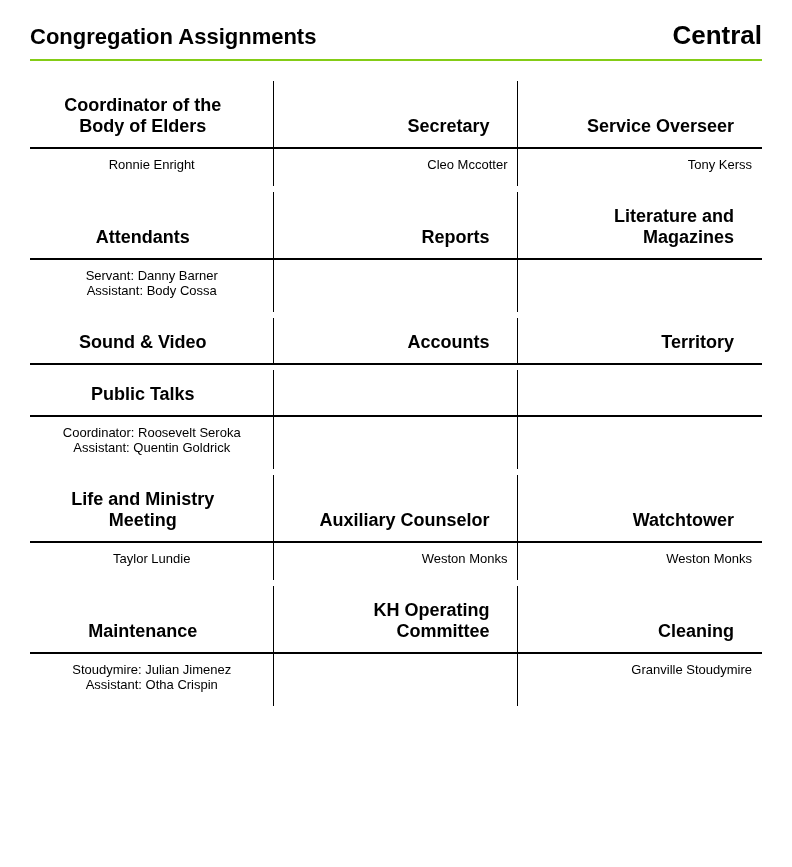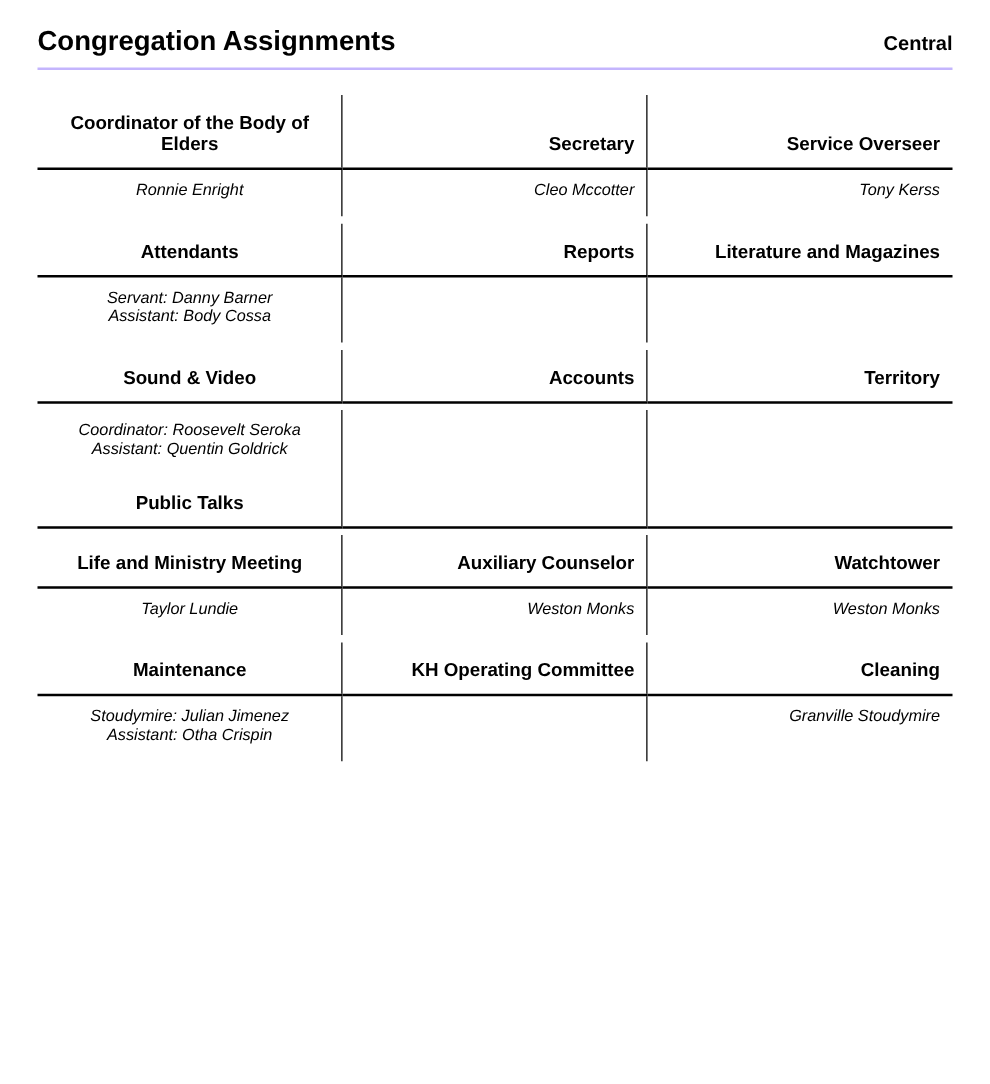--- a/index.html
+++ b/index.html
@@ -14,55 +14,54 @@
       width: 792px;
       min-height: 867px;
       padding: 20px 30px;
     }
 
     .page-header {
       display: flex;
       justify-content: space-between;
       align-items: baseline;
       margin-bottom: 20px;
-      border-bottom: 2px solid #c4b5fd;
+      border-bottom: 2px solid #84cc16;
       padding-bottom: 8px;
     }
 
     .page-title {
       font-size: 22px;
       font-weight: bold;
     }
 
     .congregation-name {
-      font-size: 16px;
+      font-size: 26px;
       font-weight: bold;
     }
 
     .grid-table {
       width: 100%;
       border-collapse: collapse;
       table-layout: fixed;
     }
 
     .header-cell {
       font-weight: bold;
-      font-size: 15px;
+      font-size: 18px;
       text-align: center;
-      padding: 14px 10px 10px 10px;
+      padding: 14px 28px 10px 10px;
       border-bottom: 2px solid #000;
       vertical-align: bottom;
     }
 
     .value-cell {
       font-size: 13px;
       text-align: center;
       padding: 8px 10px 14px 10px;
       vertical-align: top;
-      font-style: italic;
     }
 
     .col-divider {
       border-left: 1.5px solid #000;
       text-align: right;
     }
 
     tr.spacer-row td {
       height: 6px;
       border: none;
@@ -120,31 +119,31 @@
       </tr>
       <tr>
         <td class="header-cell">Sound &amp; Video</td>
         <td class="header-cell col-divider">Accounts</td>
         <td class="header-cell col-divider">Territory</td>
       </tr>
       <tr class="spacer-row">
         <td colspan="3"></td>
       </tr>
       <tr>
+        <td class="header-cell">Public Talks</td>
+        <td class="header-cell col-divider"></td>
+        <td class="header-cell col-divider"></td>
+      </tr>
+      <tr>
         <td class="value-cell">
           <div>Coordinator: Roosevelt Seroka</div>
           <div>Assistant: Quentin Goldrick</div>
         </td>
         <td class="value-cell col-divider"></td>
         <td class="value-cell col-divider"></td>
-      </tr>
-      <tr>
-        <td class="header-cell">Public Talks</td>
-        <td class="header-cell col-divider"></td>
-        <td class="header-cell col-divider"></td>
       </tr>
       <tr class="spacer-row">
         <td colspan="3"></td>
       </tr>
       <tr>
         <td class="header-cell">Life and Ministry Meeting</td>
         <td class="header-cell col-divider">Auxiliary Counselor</td>
         <td class="header-cell col-divider">Watchtower</td>
       </tr>
       <tr>

